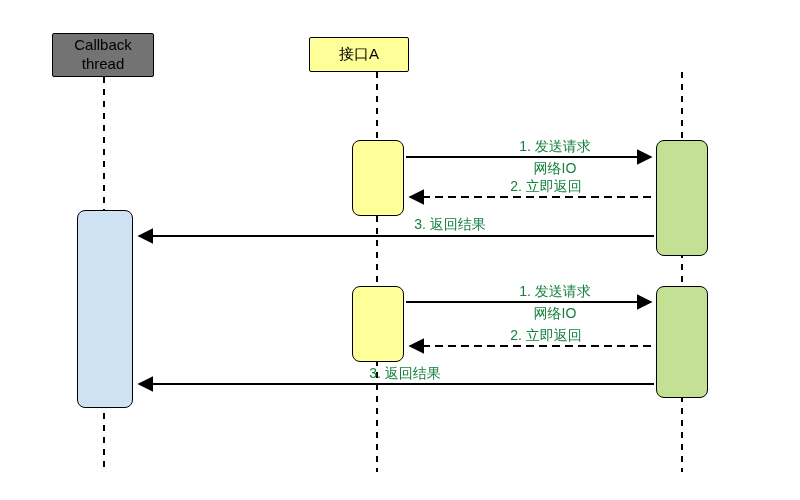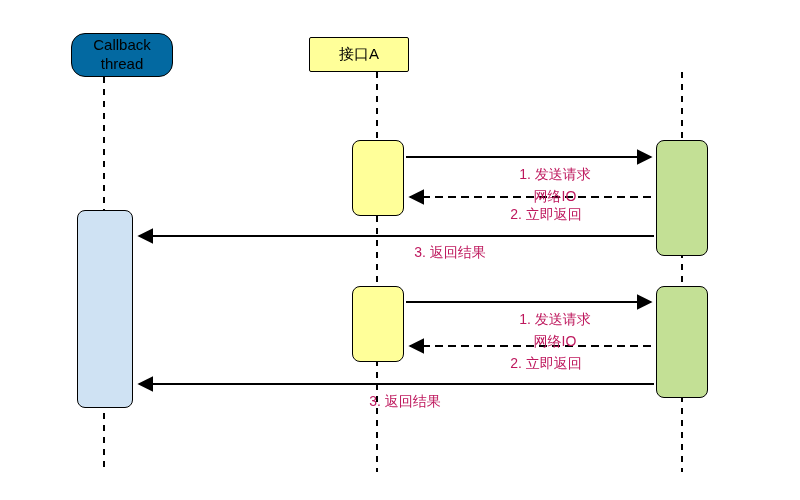--- a/index.html
+++ b/index.html
@@ -27,21 +27,21 @@
     border-radius: 2px;
     display: flex;
     flex-direction: column;
     align-items: center;
     justify-content: center;
     font-size: 15px;
     line-height: 1.25;
     color: #000000;
     text-align: center;
   }
-  .head-callback { left: 71px;  top: 33px; width: 102px; height: 44px; background: #0369a1; border-radius: 14px; }
+  .head-callback { left: 52px;  top: 33px; width: 102px; height: 44px; background: #737373; }
   .head-a        { left: 309px; top: 37px; width: 100px; height: 35px; background: #ffff99; }
   .head-b        { left: 632px; top: 37px; width: 100px; height: 35px; background: #c3e095; }
 
   .activation {
     position: absolute;
     z-index: 2;
     box-sizing: border-box;
     border: 1.8px solid #000000;
     border-radius: 8px;
   }
@@ -52,24 +52,23 @@
   .act-a1 { left: 352px; top: 140px; width: 52px; height: 76px; }
   .act-b1 { left: 656px; top: 140px; width: 52px; height: 116px; }
   .act-cb { left: 77px;  top: 210px; width: 56px; height: 198px; }
   .act-a2 { left: 352px; top: 286px; width: 52px; height: 76px; }
   .act-b2 { left: 656px; top: 286px; width: 52px; height: 112px; }
 
   .msg-label {
     position: absolute;
     z-index: 4;
     font-size: 14px;
-    color: #be185d;
+    color: #15803d;
     text-align: center;
     white-space: nowrap;
-    margin-top: 28px;
   }
   .lbl-1a { left: 488px; top: 138px; width: 134px; }
   .lbl-1b { left: 488px; top: 160px; width: 134px; }
   .lbl-2  { left: 476px; top: 178px; width: 140px; }
   .lbl-3  { left: 390px; top: 216px; width: 120px; }
   .lbl-4a { left: 488px; top: 283px; width: 134px; }
   .lbl-4b { left: 488px; top: 305px; width: 134px; }
   .lbl-5  { left: 476px; top: 327px; width: 140px; }
   .lbl-6  { left: 345px; top: 365px; width: 120px; }
 </style>

